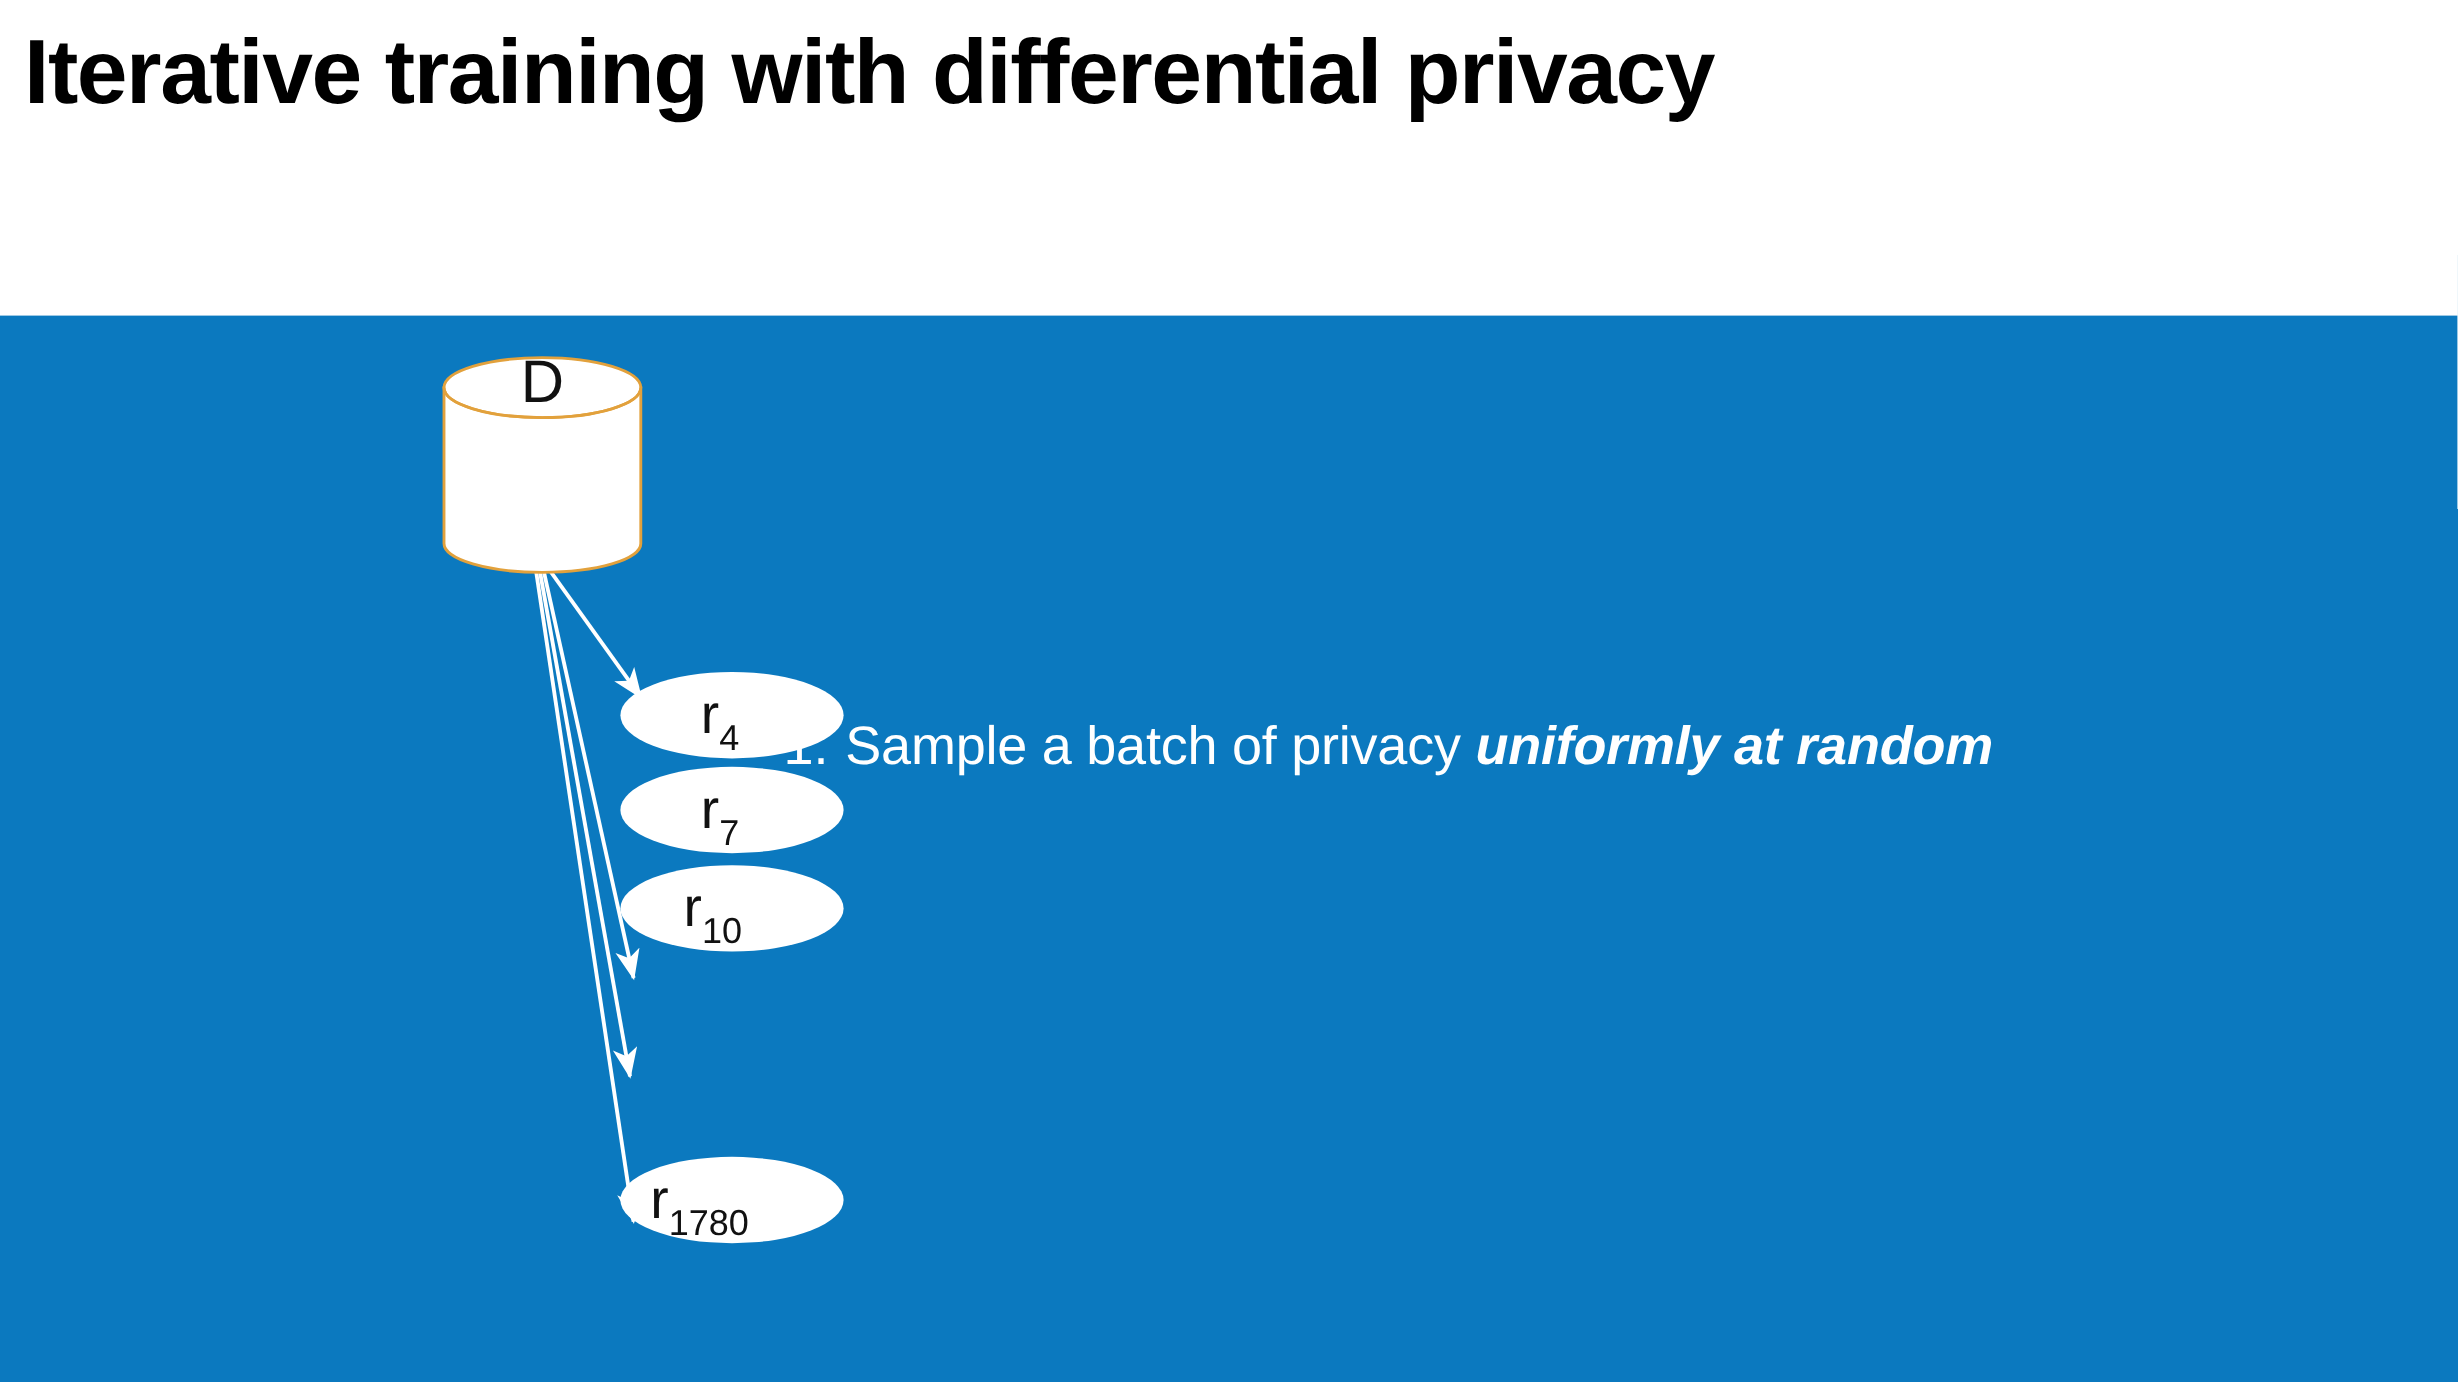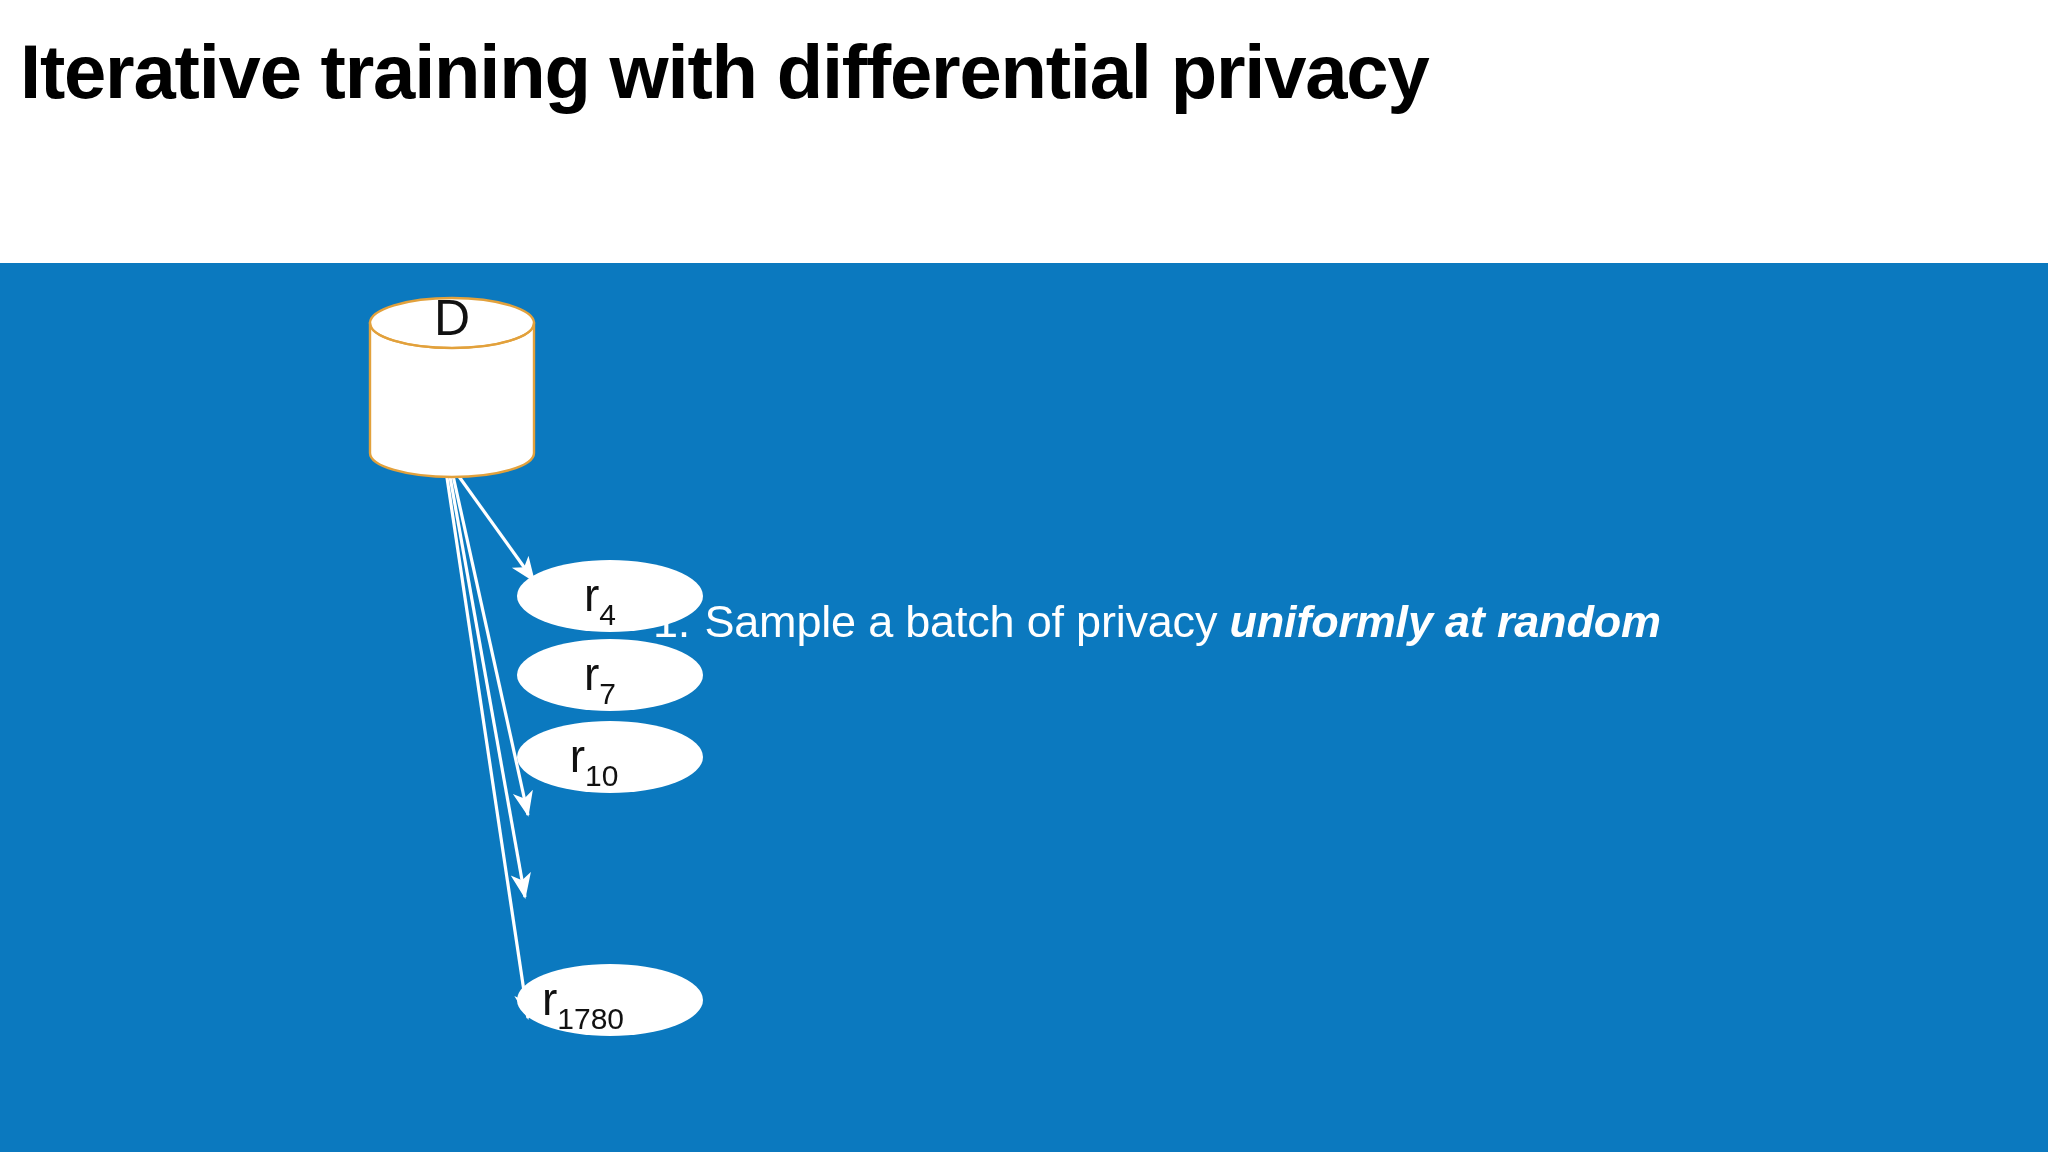--- a/index.html
+++ b/index.html
@@ -18,21 +18,21 @@
     position: relative;
     width: 2048px;
     height: 1152px;
     background: #ffffff;
     overflow: hidden;
   }
 
   
   #title-band {
     position: absolute;
-    left: 0; top: 11px;
+    left: 0; top: 0;
     width: 1896px;
     height: 263px;
     background: #ffffff;
   }
   #slide-title {
     position: absolute;
     left: 20px;
     top: 23px;
     font-family: "Liberation Sans", sans-serif;
     font-size: 76px;

